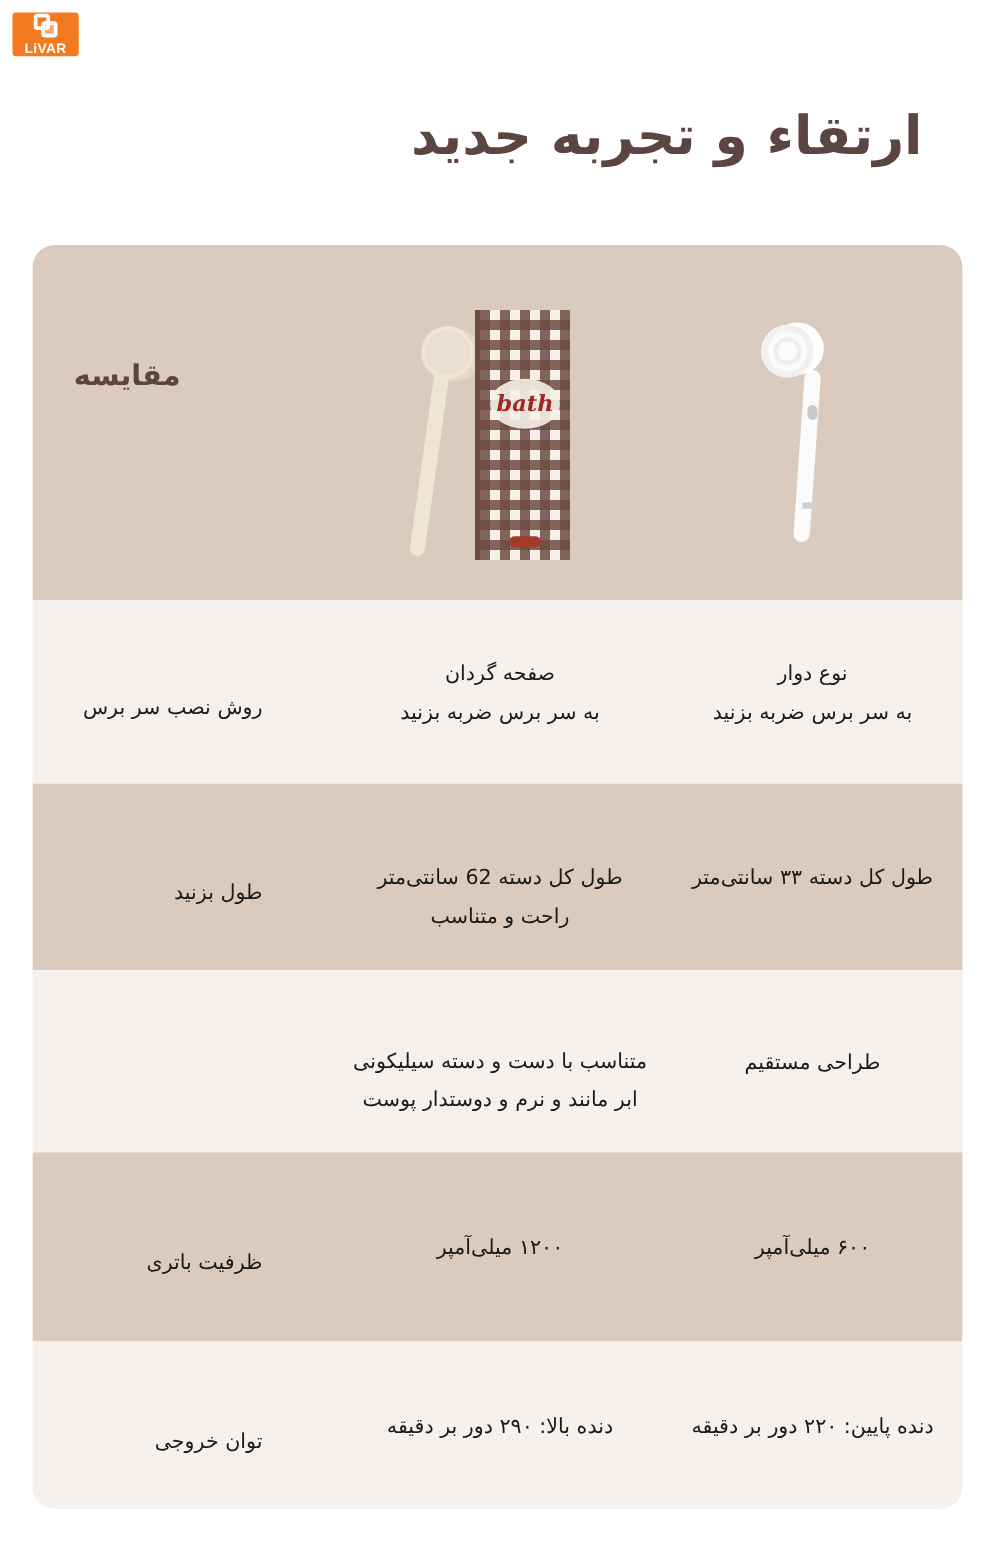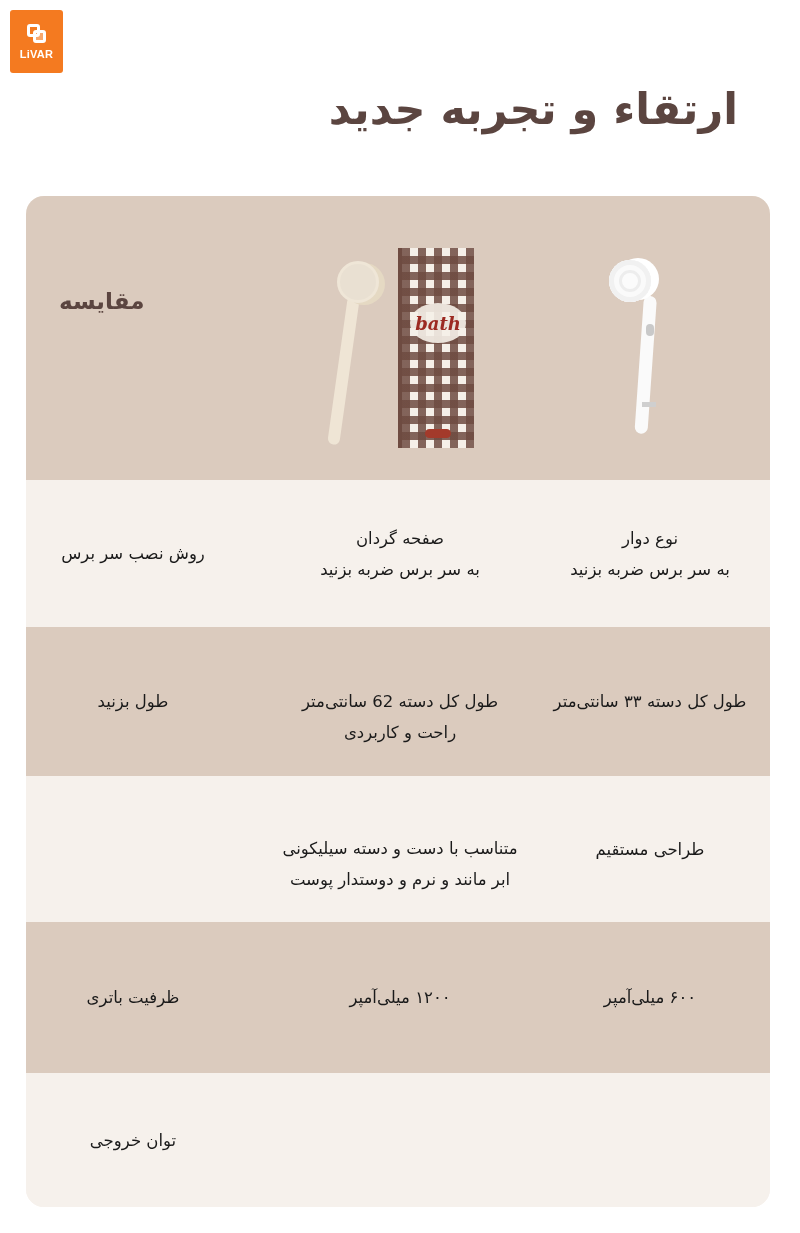--- a/index.html
+++ b/index.html
@@ -13,21 +13,21 @@
       position: relative;
       overflow: hidden;
       font-family: "DejaVu Sans", sans-serif;
       direction: rtl;
     }
     .logo {
       position: absolute;
       left: 10px;
       top: 10px;
       width: 53px;
-      height: 63px;
+      height: 35px;
       background: #f47a20;
       border-radius: 3px;
       display: flex;
       flex-direction: column;
       align-items: center;
       justify-content: center;
       direction: ltr;
     }
     .logo-mark {
       position: relative;
@@ -88,22 +88,23 @@
       flex-direction: column;
       justify-content: center;
       font-size: 16.5px;
       color: #1a1a1a;
       line-height: 31px;
       white-space: nowrap;
     }
     .cell.label {
       right: 560px;
       left: 30px;
-      align-items: center;
+      align-items: flex-start;
       direction: rtl;
+      margin-top: 12px;
     }
     .cell.label > span { text-align: left; }
     .cell.col-mid {
       left: 244px;
       width: 260px;
       align-items: center;
       text-align: center;
     }
     .cell.col-right {
       right: 0;
@@ -115,21 +116,21 @@
       position: absolute;
       left: 33px;
       top: 92px;
       font-size: 23px;
       font-weight: bold;
       color: #5b4540;
     }
     
     .prod-box {
       position: absolute;
-      left: 376px;
+      left: 358px;
       top: 52px;
       width: 72px;
       height: 200px;
       background-color: #f5efe8;
       background-image:
         linear-gradient(90deg, rgba(110,75,65,0.85) 50%, transparent 50%),
         linear-gradient(0deg, rgba(110,75,65,0.85) 50%, transparent 50%);
       background-size: 16px 16px, 16px 16px;
       box-shadow: -4px 0 0 #6e4b41;
     }
@@ -270,21 +271,21 @@
       <span>به سر برس ضربه بزنید</span>
     </div>
   </div>
 
   <div class="row dark" style="top:431px;height:149px;">
     <div class="cell label">
       <span>طول بزنید</span>
     </div>
     <div class="cell col-mid" style="justify-content:center;padding-top:30px;box-sizing:border-box;">
       <span>طول کل دسته 62 سانتی‌متر</span>
-      <span>راحت و کاربردی</span>
+      <span>راحت و متناسب</span>
     </div>
     <div class="cell col-right">
       <span>طول کل دسته ۳۳ سانتی‌متر</span>
     </div>
   </div>
 
   <div class="row light" style="top:580px;height:146px;">
     <div class="cell col-mid" style="padding-top:30px;box-sizing:border-box;">
       <span>متناسب با دست و دسته سیلیکونی</span>
       <span>ابر مانند و نرم و دوستدار پوست</span>
@@ -303,15 +304,21 @@
     </div>
     <div class="cell col-right">
       <span>۶۰۰ میلی‌آمپر</span>
     </div>
   </div>
 
   <div class="row light" style="top:877px;height:134px;">
     <div class="cell label">
       <span>توان خروجی</span>
     </div>
+    <div class="cell col-mid">
+      <span>دنده بالا: ۲۹۰ دور بر دقیقه</span>
+    </div>
+    <div class="cell col-right">
+      <span>دنده پایین: ۲۲۰ دور بر دقیقه</span>
+    </div>
   </div>
 
 </div>
 
 </body></html>

